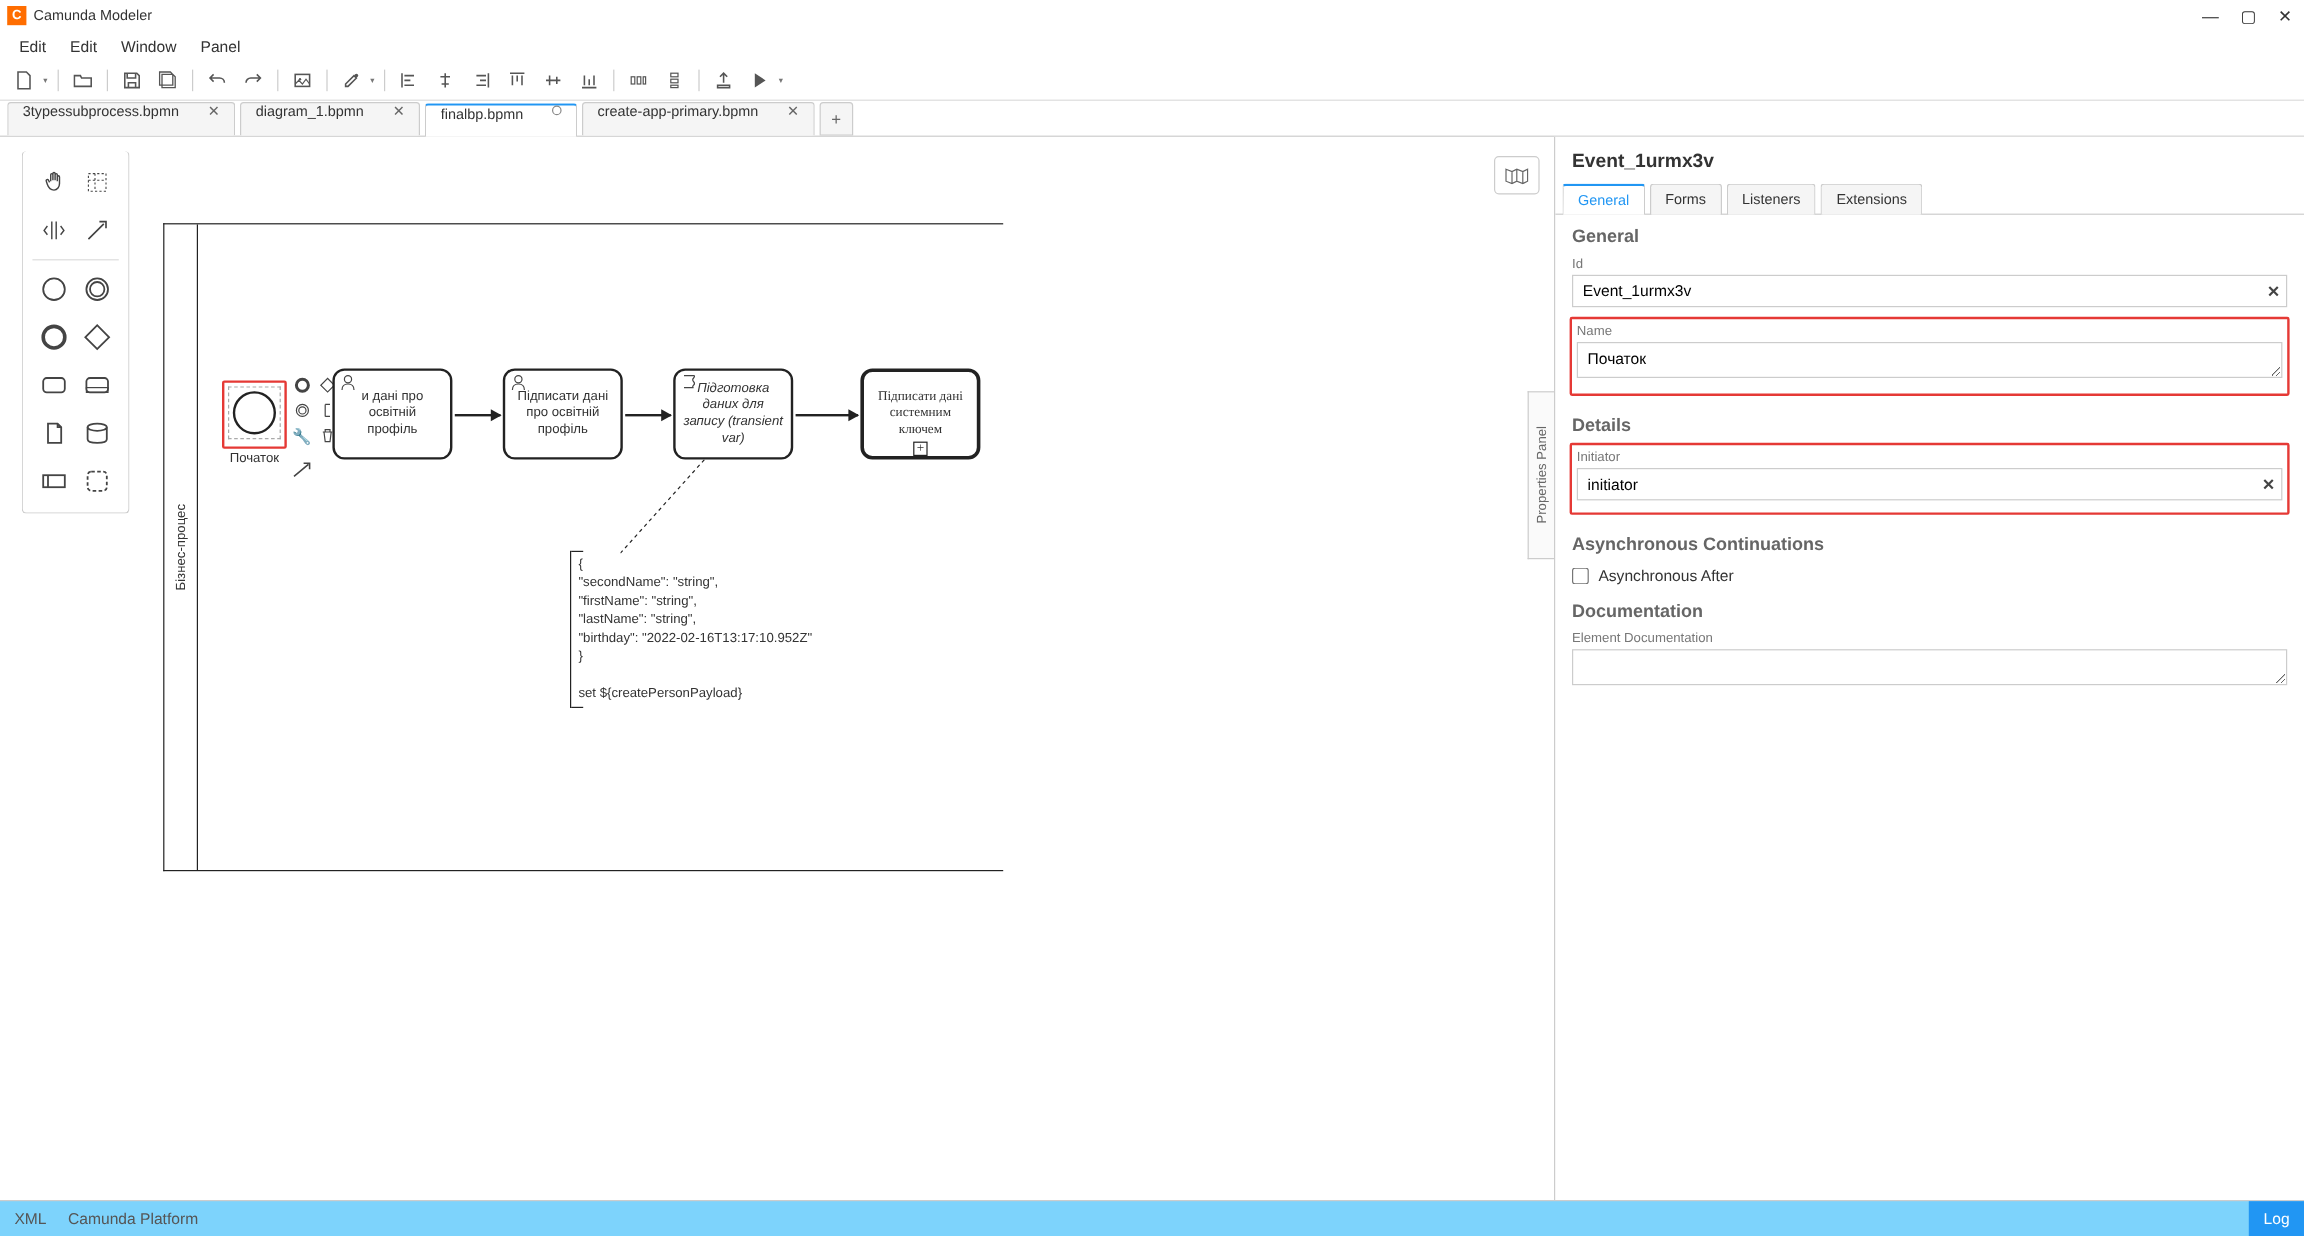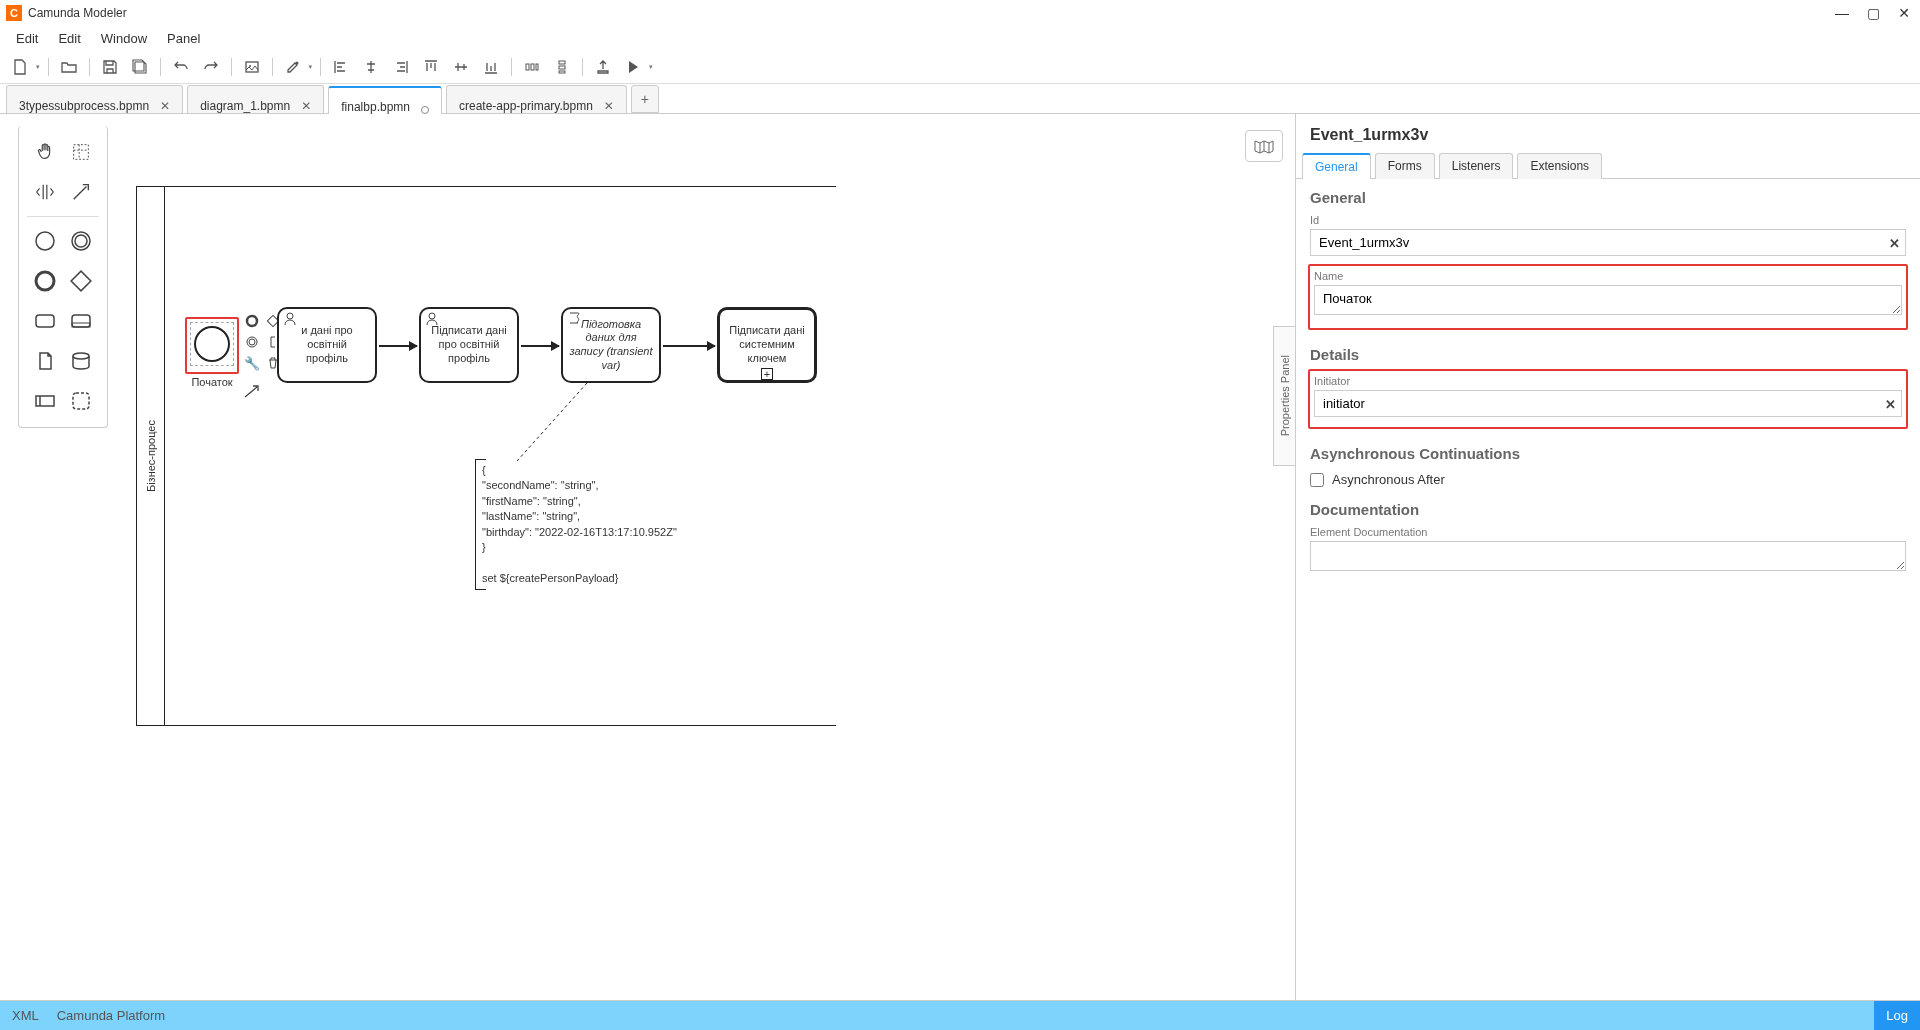--- a/index.html
+++ b/index.html
@@ -15,21 +15,21 @@
   .menubar { height: 24px; display: flex; align-items: center; padding: 0 8px; gap: 4px; }
   .menubar-item { padding: 3px 8px; font-size: 13px; cursor: pointer; }
   
   .toolbar { height: 34px; display: flex; align-items: center; padding: 0 8px; gap: 6px; border-bottom: 1px solid #ddd; }
   .toolbar-btn { width: 24px; height: 24px; display: flex; align-items: center; justify-content: center; cursor: pointer; color: #555; }
   .toolbar-sep { width: 1px; height: 18px; background: #ccc; margin: 0 2px; }
   .toolbar-btn svg { width: 16px; height: 16px; }
   .dropdown-caret { font-size: 7px; margin-left: -2px; color: #777; }
   
   .tabbar { height: 30px; display: flex; align-items: flex-end; padding: 0 6px; border-bottom: 1px solid #ccc; gap: 0; }
-  .tab { height: 28px; padding: 0 12px; display: flex; align-items: flex-end; gap: 11px; border: 1px solid #ccc; border-bottom: none; background: #f5f5f5; font-size: 12px; cursor: pointer; margin-right: 4px; border-radius: 3px 3px 0 0; }
+  .tab { height: 28px; padding: 0 12px; display: flex; align-items: flex-start; gap: 24px; border: 1px solid #ccc; border-bottom: none; background: #f5f5f5; font-size: 12px; cursor: pointer; margin-right: 4px; border-radius: 3px 3px 0 0; }
   .tab.active { background: #fff; border-top: 2px solid #2196f3; position: relative; top: 1px; }
   .tab-close { font-size: 12px; color: #666; cursor: pointer; }
   .tab-dirty { width: 8px; height: 8px; border: 1px solid #888; border-radius: 50%; }
   .tab-add { width: 28px; height: 28px; display: flex; align-items: center; justify-content: center; border: 1px solid #ccc; background: #f5f5f5; cursor: pointer; border-radius: 3px 3px 0 0; font-size: 14px; color: #666; }
   
   .workspace { display: flex; height: calc(100vh - 26px - 24px - 34px - 30px - 30px); }
   
   .palette { width: 90px; border: 1px solid #ccc; border-top: none; margin: 12px 0 0 18px; border-radius: 4px; background: #fff; padding: 6px 0; height: fit-content; }
   .palette-row { display: flex; justify-content: space-around; padding: 6px 8px; }
   .palette-item { width: 28px; height: 28px; display: flex; align-items: center; justify-content: center; cursor: pointer; }
@@ -442,21 +442,21 @@
           <div class="task">
             <svg class="task-icon-script" width="14" height="14">
                 <path d="M3 2h8c1 0 1 1 0 2s-1 2 0 3 1 2 0 3-1 2 0 2H3" fill="none" stroke="#444"></path>
               </svg>
             <div class="task-text">Підготовка даних для запису (transient var)</div>
           </div>
         </div>
 
         <div class="flow-arrow" style="left:526px; top:158px; width:52px;"></div>
 
-        <div class="bpmn-node" style="left:580px; top:120px;">
+        <div class="bpmn-node" style="left:580px; top:120px;font-family:Liberation Serif, serif;">
           <div class="task bold">
             <div class="task-text">Підписати дані системним ключем</div>
             <div class="task-marker">+</div>
           </div>
         </div>
 
         <svg style="position:absolute; left:380px; top:196px; width:80px; height:80px;">
           <line x1="70" y1="0" x2="0" y2="78" stroke="#222" stroke-width="1" stroke-dasharray="3 3"></line>
         </svg>
 

